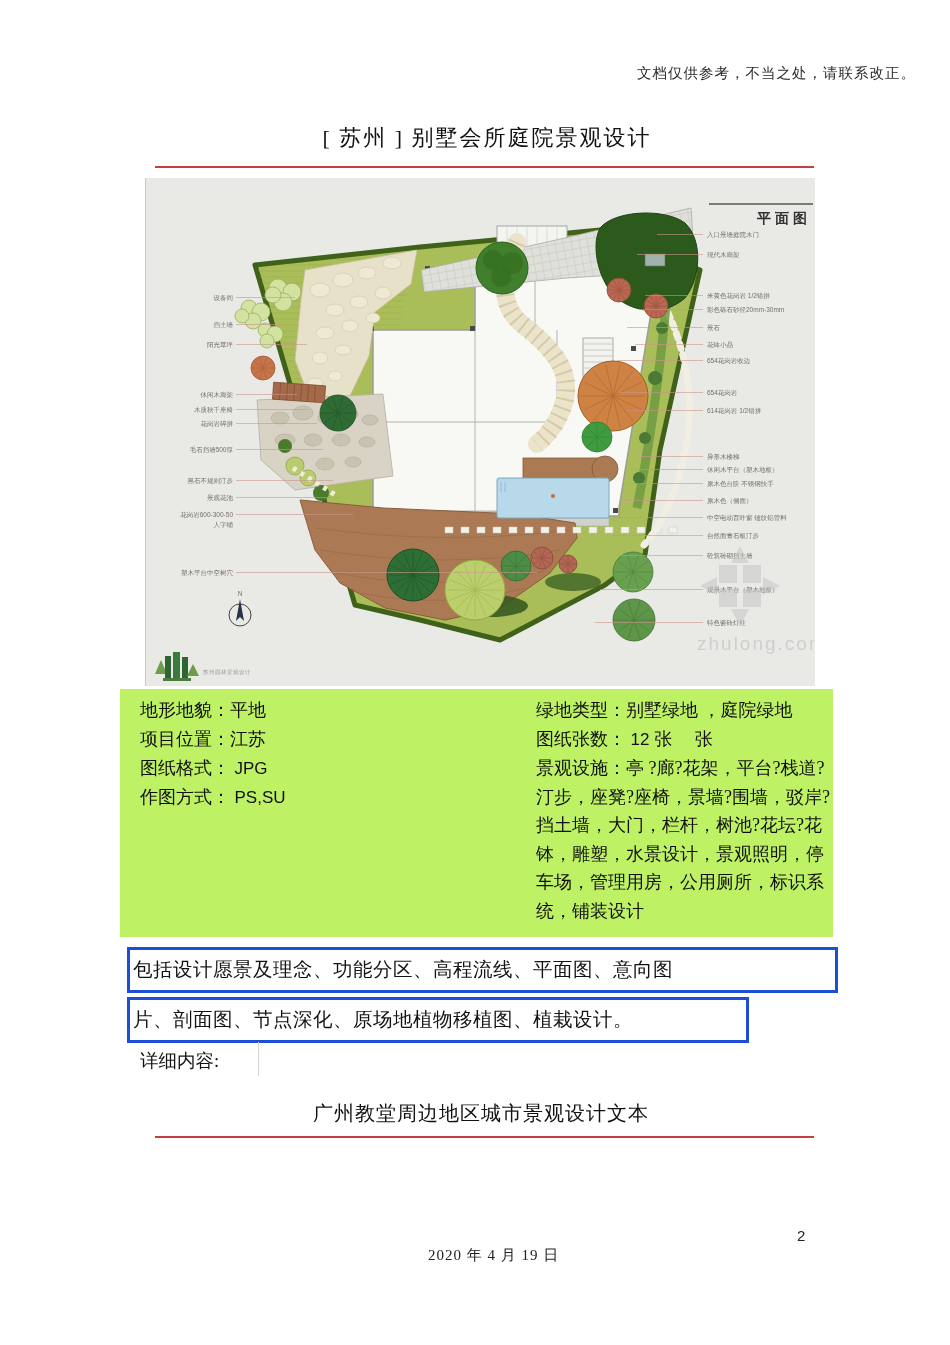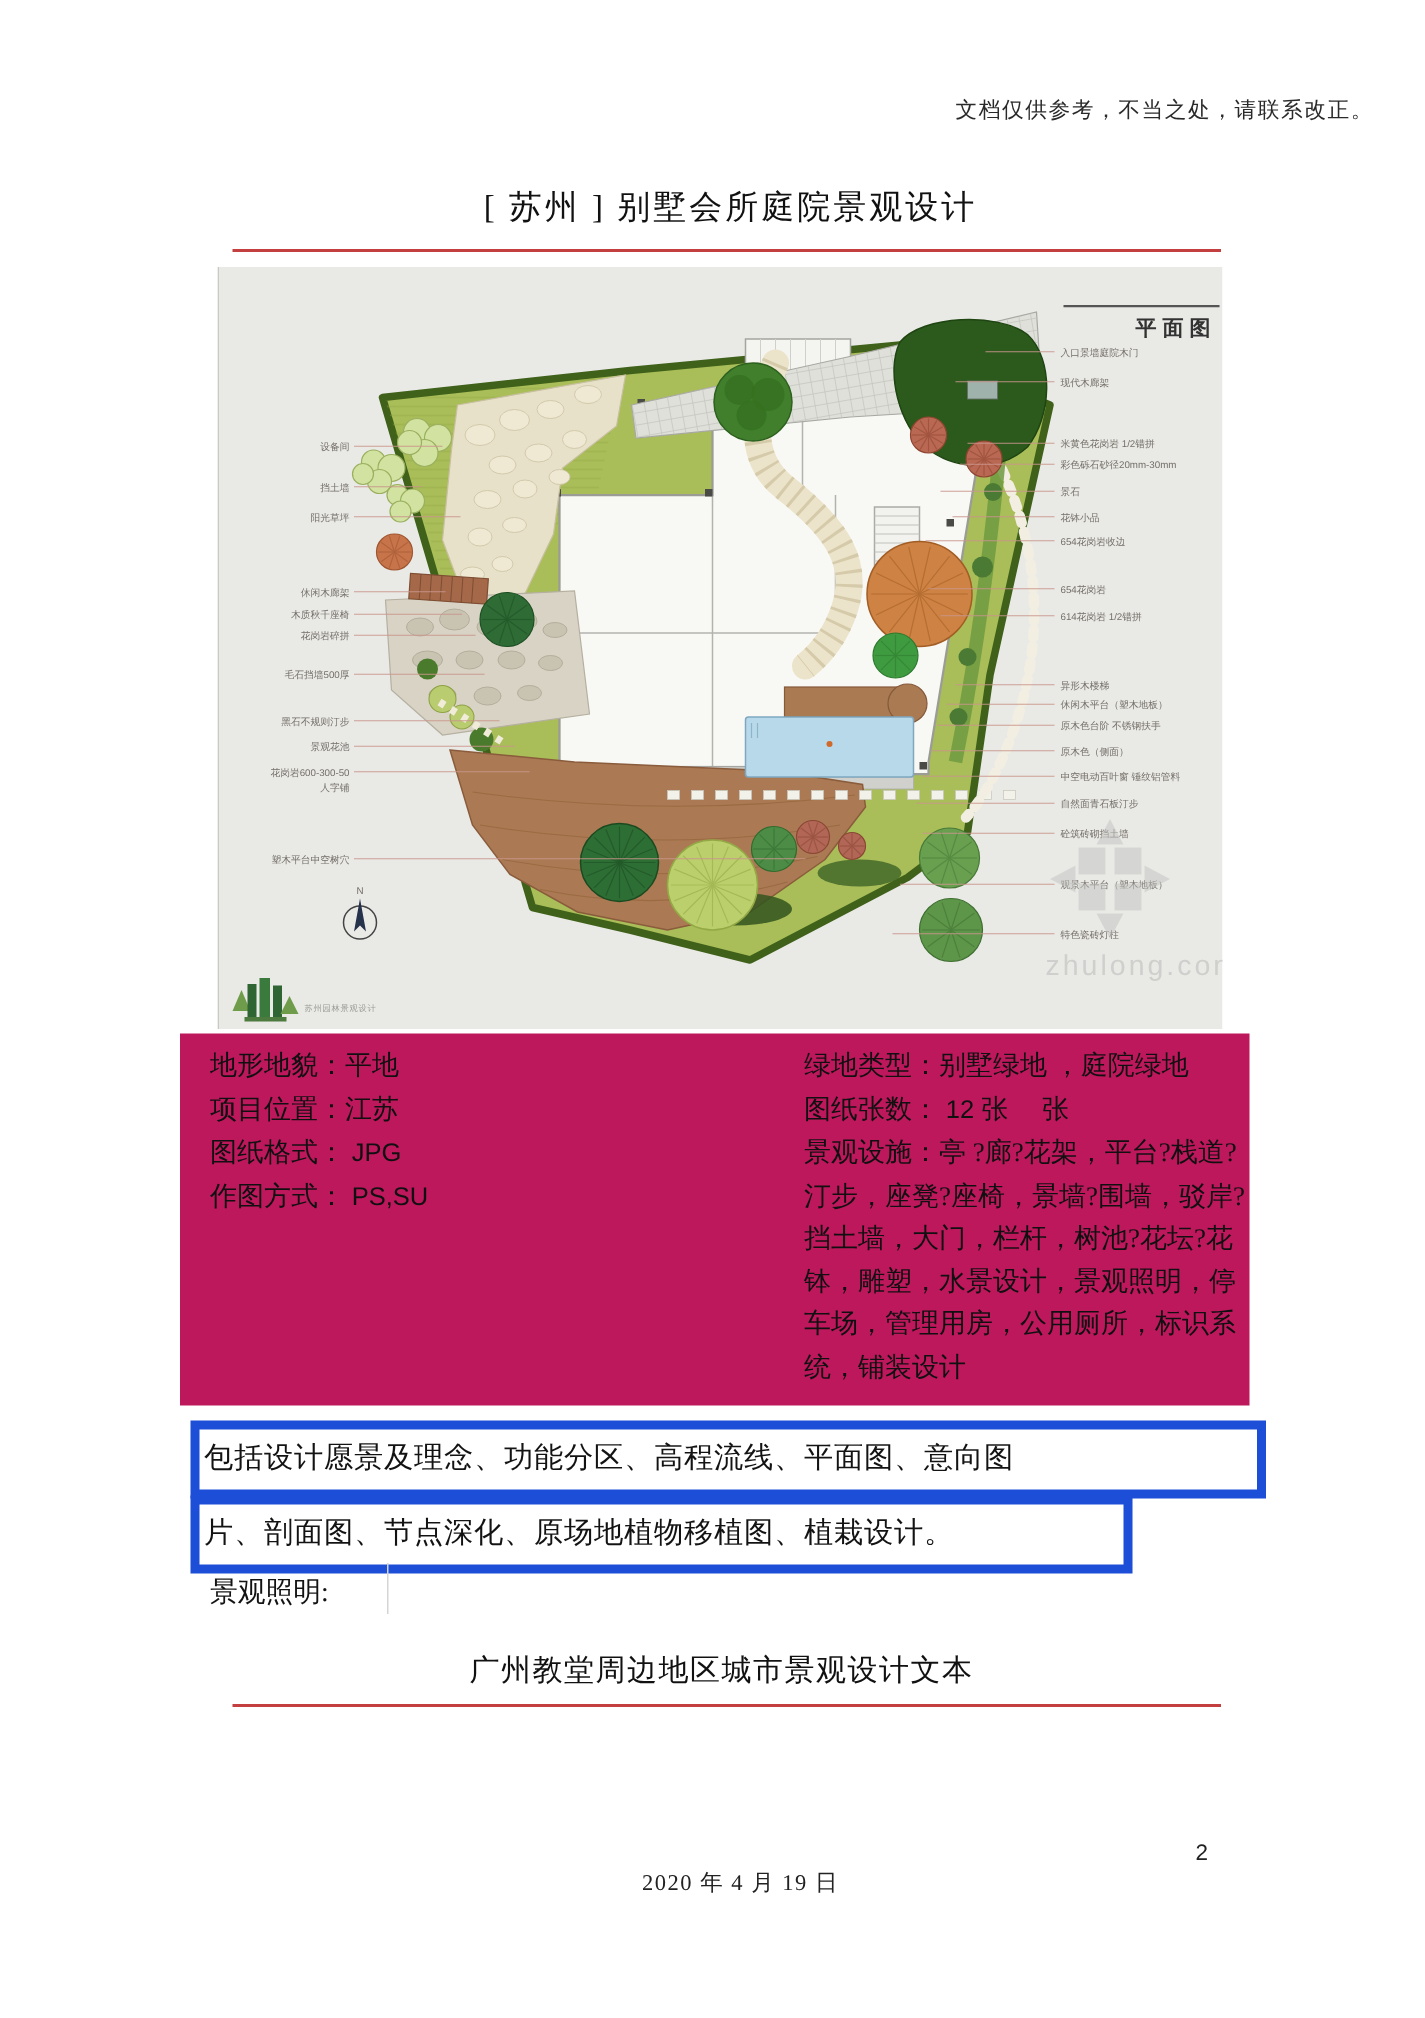--- a/index.html
+++ b/index.html
@@ -18,25 +18,25 @@
   svg{display:block;}
   .anno{font:6.5px "Liberation Sans",sans-serif;fill:#757068;}
   .anno-l{text-anchor:end;}
   .leader{stroke:#c9958c;stroke-width:0.6;}
   .plan-title{font:14px "Liberation Serif",serif;font-weight:bold;fill:#333;
     letter-spacing:4px;text-anchor:end;}
   .wm-text{font:19px "Liberation Sans",sans-serif;fill:#c6c6c4;opacity:.75;letter-spacing:2px;}
   .logo-text{font:5.5px "Liberation Sans",sans-serif;fill:#9a9a96;letter-spacing:.5px;}
   .spokes{stroke-width:.8;opacity:.55;}
   .info-box{position:absolute;left:120px;top:689px;width:713px;height:248px;
-    background:#be185d;font-size:18px;color:#101010;}
+    background:#bef264;font-size:18px;color:#101010;}
   .info-left{position:absolute;left:20px;top:7px;line-height:29px;white-space:nowrap;}
   .info-right{position:absolute;left:416px;top:7px;width:300px;line-height:28.5px;}
   .latin{font-family:"Liberation Sans",sans-serif;font-size:17px;}
-  .body-box{position:absolute;border:6px solid #1d4ed8;font-size:19.5px;
+  .body-box{position:absolute;border:3px solid #1d4ed8;font-size:19.5px;
     line-height:40px;padding-left:3px;color:#131313;letter-spacing:.5px;white-space:nowrap;}
   #bodyline1{left:127px;top:947px;width:702px;height:40px;}
   #bodyline2{left:127px;top:997px;width:613px;height:40px;}
   .detail-label{position:absolute;left:140px;top:1048px;font-size:18.5px;color:#131313;}
   .detail-divider{position:absolute;left:258px;top:1042px;height:34px;border-left:1px solid #d5d5d5;}
   .title-bottom{position:absolute;top:1100px;left:0;width:922px;text-align:center;
     font-size:20px;color:#111;letter-spacing:1px;margin-left:20px;}
   .page-num{position:absolute;left:797px;top:1227px;font-family:"Liberation Sans",sans-serif;
     font-size:15px;color:#222;}
   .footer-date{position:absolute;left:428px;top:1246px;font-size:15px;color:#222;letter-spacing:1px;}
@@ -519,20 +519,20 @@
   </div>
   <div class="info-right">
     <div><span>绿地类型：</span><span>别墅绿地 ，庭院绿地</span></div>
     <div><span>图纸张数：</span>&nbsp;<span class="latin">12 </span><span>张　 张</span></div>
     <div><span>景观设施：</span><span>亭 ?廊?花架，平台?栈道?汀步，座凳?座椅，景墙?围墙，驳岸?挡土墙，大门，栏杆，树池?花坛?花钵，雕塑，水景设计，景观照明，停车场，管理用房，公用厕所，标识系统，铺装设计</span></div>
   </div>
 </div>
 
 <div class="body-box" id="bodyline1">包括设计愿景及理念、功能分区、高程流线、平面图、意向图</div>
 <div class="body-box" id="bodyline2">片、剖面图、节点深化、原场地植物移植图、植栽设计。</div>
-<div class="detail-label">景观照明:</div>
+<div class="detail-label">详细内容:</div>
 <div class="detail-divider"></div>
 
 <div class="title-bottom">广州教堂周边地区城市景观设计文本</div>
 <div class="red-rule" id="rule2"></div>
 
 <div class="page-num">2</div>
 <div class="footer-date">2020 年 4 月 19 日</div>
 
 </body></html>

